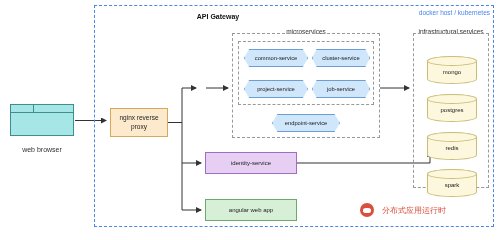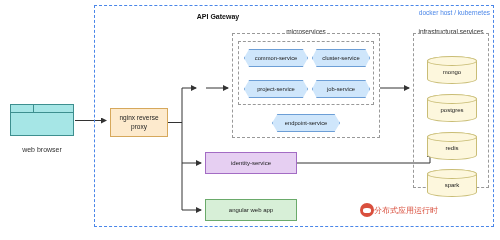--- a/index.html
+++ b/index.html
@@ -97,21 +97,21 @@
   }
   .cyl span{position:relative;z-index:2;padding-top:4px;}
   #db-mongo{left:427px;top:56px;}
   #db-postgres{left:427px;top:94px;}
   #db-redis{left:427px;top:132px;}
   #db-spark{left:427px;top:169px;}
 
   
   #watermark{
     position:absolute;left:360px;top:200px;width:132px;height:20px;
-    display:flex;align-items:center;gap:0;
+    display:flex;align-items:center;gap:8px;
   }
   #wechat-icon{
     width:14px;height:14px;border-radius:50%;
     background:#d94f3d;position:relative;flex:0 0 auto;
   }
   #wechat-icon::after{
     content:"";position:absolute;left:3px;top:4.5px;width:8px;height:5px;
     background:#fff;border-radius:40%;
   }
   #watermark-text{font-size:8px;color:#d94f3d;white-space:nowrap;}

